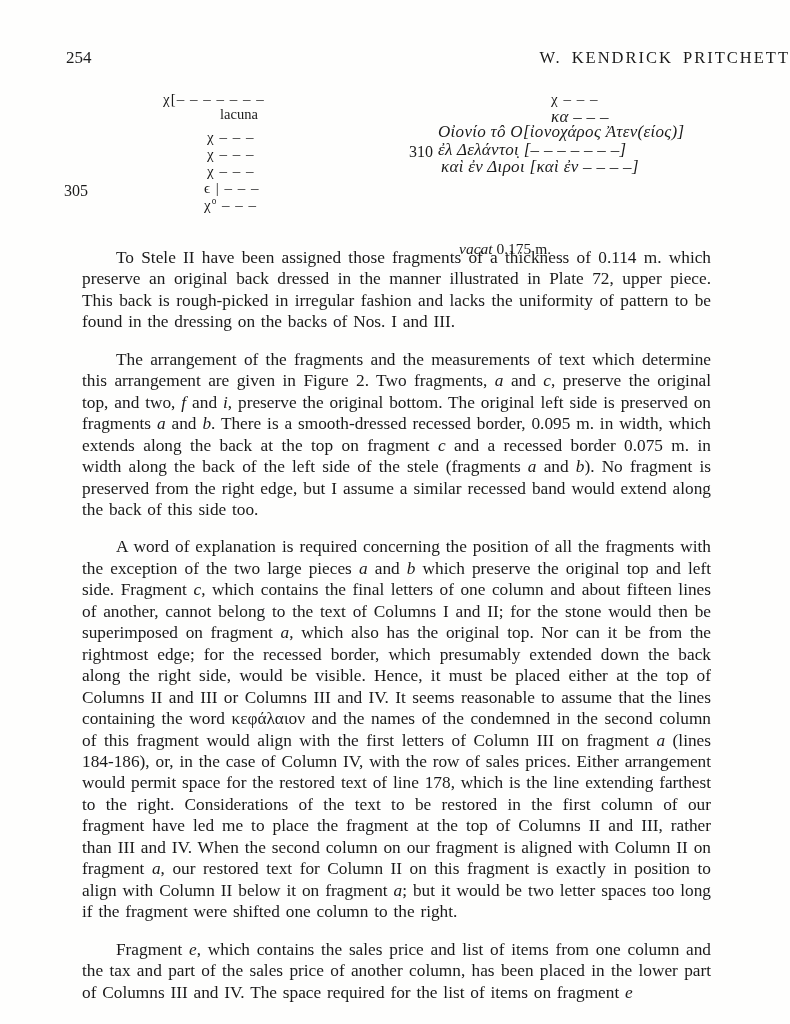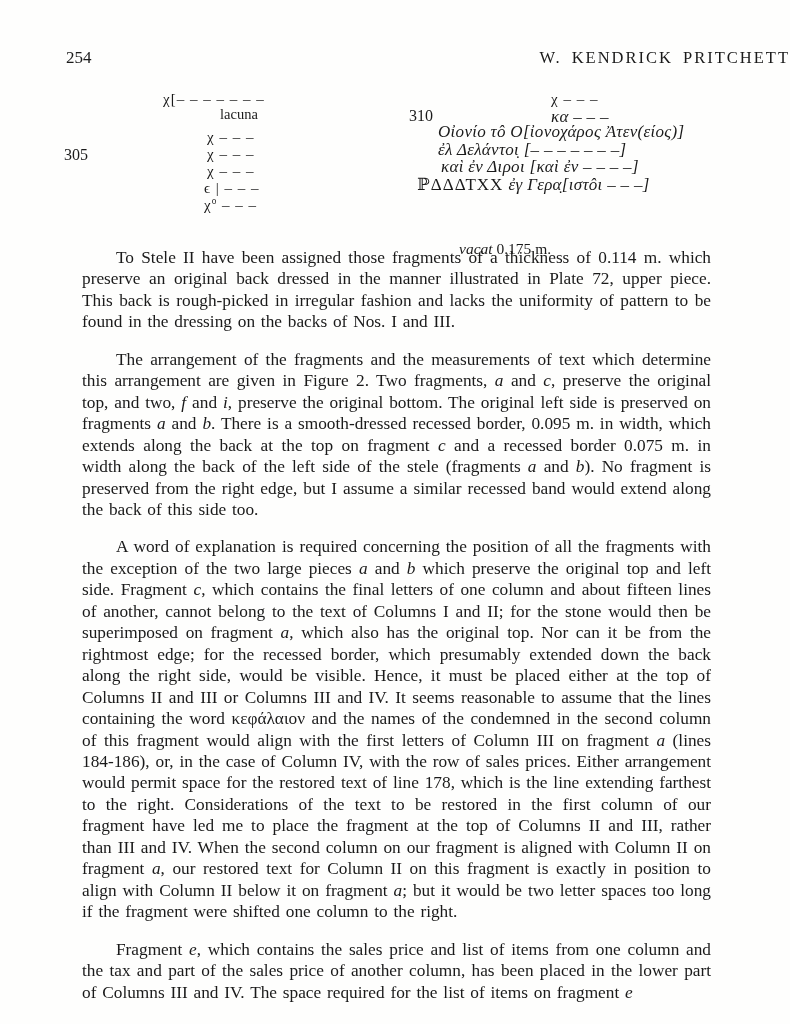--- a/index.html
+++ b/index.html
@@ -24,21 +24,21 @@
     font-size: 16.5px;
     letter-spacing: 2px;
     word-spacing: 4px;
   }
   
   .inscription {
     position: absolute; left: 0; top: 90px; right: 0; height: 142px;
     font-size: 15px;
   }
   .insc-line { position: absolute; white-space: pre; }
-  .frag-label { position: absolute; font-size: 16px; }
+  .frag-label { position: absolute; font-size: 16px; margin-top: 36px; }
   .insc-greek { font-style: italic; font-size: 17px; letter-spacing: 0.3px; text-align: center; }
   .insc-sym { font-style: normal; letter-spacing: 1px; }
   .it { font-style: italic; }
   .gk { }
   .sup { vertical-align: super; font-size: 0.62em; line-height: 0; }
   
   .body-text {
     position: absolute; left: 66px; top: 231px; width: 661px;
     font-size: 17.3px;
     line-height: 21.45px;
@@ -65,21 +65,20 @@
     <div class="insc-line insc-sym" style="left:207px; top:73px;">χ – – –</div>
     <div class="insc-line insc-sym" style="left:204px; top:90px;">ϵ | – – –</div>
     <div class="insc-line insc-sym" style="left:204px; top:107px;"><span>χ</span><span class="sup">o</span><span> – – –</span></div>
 
     <div class="frag-label" style="left:409px; top:17px;">310</div>
     <div class="insc-line insc-sym" style="left:551px; top:1px;">χ – – –</div>
     <div class="insc-line insc-greek" style="left:551px; top:17px;">κα – – –</div>
     <div class="insc-line insc-greek" style="left:438px; top:32px;">Οἰονίο τô Ο[ἰονοχάρος Ἀτεν(είος)]</div>
     <div class="insc-line insc-greek" style="left:438px; top:50px;">ἐλ Δελάντοι̣ [– – – – – – –]</div>
     <div class="insc-line insc-greek" style="left:441px; top:67px;">καὶ ἐν Διροι [καὶ ἐν – – – –]</div>
-    <div class="insc-line insc-greek" style="left:417px; top:84px;"><span class="insc-sym">ℙΔΔΔΤΧΧ </span><span>ἐγ Γερα̣[ιστôι – – –]</span></div>
     <div class="insc-line" style="left:459px; top:102px; font-size:15.5px;margin-top:48px;"><span class="it">vacat</span><span> 0.175 m.</span></div>
 
   </div>
 
   <div class="body-text">
     <p><span>To Stele II have been assigned those fragments of a thickness of 0.114 m. which preserve an original back dressed in the manner illustrated in Plate 72, upper piece. This back is rough-picked in irregular fashion and lacks the uniformity of pattern to be found in the dressing on the backs of Nos. I and III.</span></p>
     <p><span>The arrangement of the fragments and the measurements of text which determine this arrangement are given in Figure 2. Two fragments, </span><span class="it">a</span><span> and </span><span class="it">c</span><span>, preserve the original top, and two, </span><span class="it">f</span><span> and </span><span class="it">i</span><span>, preserve the original bottom. The original left side is preserved on fragments </span><span class="it">a</span><span> and </span><span class="it">b</span><span>. There is a smooth-dressed recessed border, 0.095 m. in width, which extends along the back at the top on fragment </span><span class="it">c</span><span> and a recessed border 0.075 m. in width along the back of the left side of the stele (fragments </span><span class="it">a</span><span> and </span><span class="it">b</span><span>). No fragment is preserved from the right edge, but I assume a similar recessed band would extend along the back of this side too.</span></p>
     <p><span>A word of explanation is required concerning the position of all the fragments with the exception of the two large pieces </span><span class="it">a</span><span> and </span><span class="it">b</span><span> which preserve the original top and left side. Fragment </span><span class="it">c</span><span>, which contains the final letters of one column and about fifteen lines of another, cannot belong to the text of Columns I and II; for the stone would then be superimposed on fragment </span><span class="it">a</span><span>, which also has the original top. Nor can it be from the rightmost edge; for the recessed border, which presumably extended down the back along the right side, would be visible. Hence, it must be placed either at the top of Columns II and III or Columns III and IV. It seems reasonable to assume that the lines containing the word </span><span class="gk">κεφάλαιον</span><span> and the names of the condemned in the second column of this fragment would align with the first letters of Column III on fragment </span><span class="it">a</span><span> (lines 184-186), or, in the case of Column IV, with the row of sales prices. Either arrangement would permit space for the restored text of line 178, which is the line extending farthest to the right. Considerations of the text to be restored in the first column of our fragment have led me to place the fragment at the top of Columns II and III, rather than III and IV. When the second column on our fragment is aligned with Column II on fragment </span><span class="it">a</span><span>, our restored text for Column II on this fragment is exactly in position to align with Column II below it on fragment </span><span class="it">a</span><span>; but it would be two letter spaces too long if the fragment were shifted one column to the right.</span></p>
     <p><span>Fragment </span><span class="it">e</span><span>, which contains the sales price and list of items from one column and the tax and part of the sales price of another column, has been placed in the lower part of Columns III and IV. The space required for the list of items on fragment </span><span class="it">e</span></p>
   </div>

